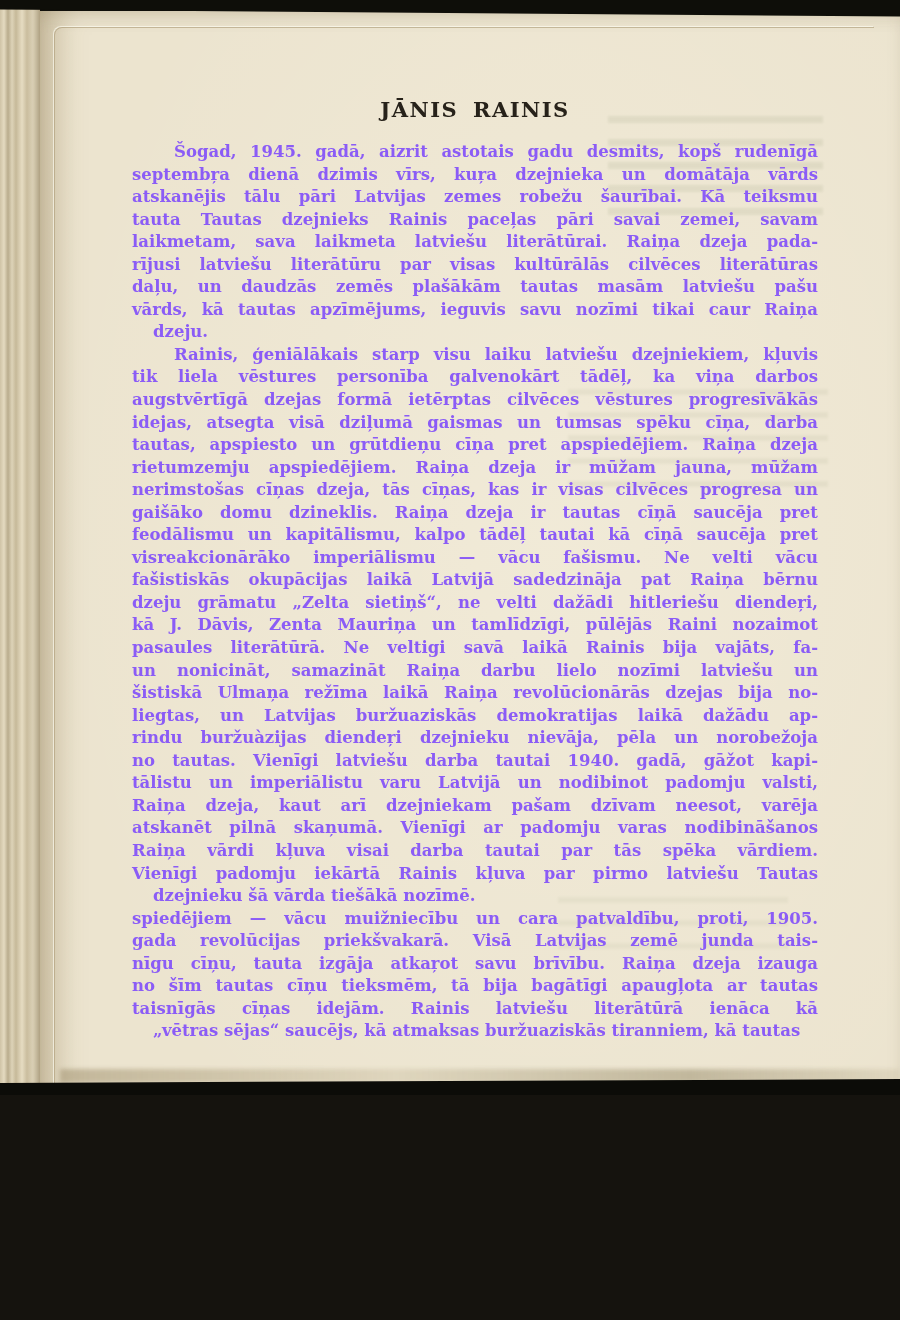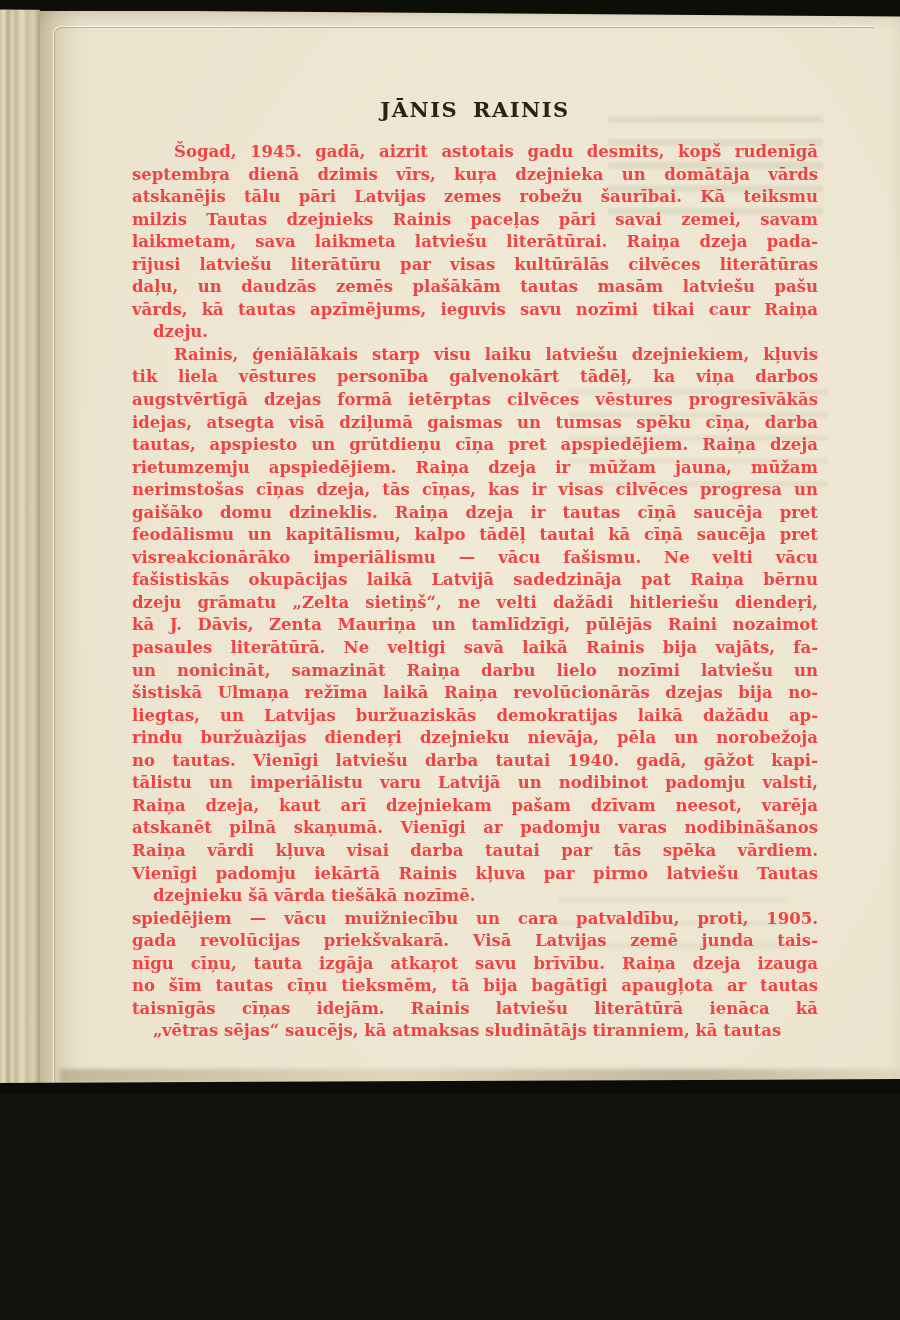--- a/index.html
+++ b/index.html
@@ -59,21 +59,21 @@
   .g3{left:520px;top:880px;width:230px;height:60px;opacity:0.06;
       background:repeating-linear-gradient(180deg,transparent 0 6px,#6d7a52 6px 12px,transparent 12px 23px);}
 
   .title{
     position:absolute;left:132px;top:97px;width:686px;margin:0;
     text-align:center;font-size:21px;font-weight:bold;letter-spacing:1.5px;
     word-spacing:6px;color:#27221a;
   }
   .body{
     position:absolute;left:132px;top:141px;width:686px;
-    font-size:16.5px;font-weight:bold;line-height:22.55px;color:#ef4444;
+    font-size:16.5px;font-weight:bold;line-height:22.55px;color:#8b5cf6;
     text-rendering:optimizeLegibility;
   }
   .para{margin:0;}
   .line{text-align:justify;text-align-last:justify;white-space:normal;}
   .line.first{text-indent:42px;}
   .line.last{text-align-last:left;margin-left:21px;}
   .pagenum{
     position:absolute;left:132px;top:1140px;width:686px;
     font-size:17px;font-weight:bold;color:#29241c;
   }
@@ -89,21 +89,21 @@
     <div class="ghost g3"></div>
   </div>
 
   <h1 class="title">JĀNIS RAINIS</h1>
 
   <div class="body">
       <div class="para">
         <div class="line first">Šogad, 1945. gadā, aizrit astotais gadu desmits, kopš rudenīgā</div>
         <div class="line">septembŗa dienā dzimis vīrs, kuŗa dzejnieka un domātāja vārds</div>
         <div class="line">atskanējis tālu pāri Latvijas zemes robežu šaurībai.  Kā teiksmu</div>
-        <div class="line">milzis Tautas dzejnieks Rainis paceļas pāri savai zemei, savam</div>
+        <div class="line">tauta Tautas dzejnieks Rainis paceļas pāri savai zemei, savam</div>
         <div class="line">laikmetam, sava laikmeta latviešu literātūrai.  Raiņa dzeja pada-</div>
         <div class="line">rījusi latviešu literātūru par visas kultūrālās cilvēces literātūras</div>
         <div class="line">daļu, un daudzās zemēs plašākām tautas masām latviešu pašu</div>
         <div class="line">vārds, kā tautas apzīmējums, ieguvis savu nozīmi tikai caur Raiņa</div>
         <div class="line last">dzeju.</div>
       </div>
       <div class="para">
         <div class="line first">Rainis, ģeniālākais starp visu laiku latviešu dzejniekiem, kļuvis</div>
         <div class="line">tik liela vēstures personība galvenokārt tādēļ, ka viņa darbos</div>
         <div class="line">augstvērtīgā dzejas formā ietērptas cilvēces vēstures progresīvākās</div>
@@ -129,21 +129,21 @@
         <div class="line">Raiņa vārdi kļuva visai darba tautai par tās spēka vārdiem.</div>
         <div class="line">Vienīgi padomju iekārtā Rainis kļuva par pirmo latviešu Tautas</div>
         <div class="line last">dzejnieku šā vārda tiešākā nozīmē.</div>
       </div>
       <div class="para">
         <div class="line">spiedējiem — vācu muižniecību un cara patvaldību, proti, 1905.</div>
         <div class="line">gada revolūcijas priekšvakarā.  Visā Latvijas zemē junda tais-</div>
         <div class="line">nīgu cīņu, tauta izgāja atkaŗot savu brīvību.  Raiņa dzeja izauga</div>
         <div class="line">no šīm tautas cīņu tieksmēm, tā bija bagātīgi apaugļota ar tautas</div>
         <div class="line">taisnīgās cīņas idejām.  Rainis latviešu literātūrā ienāca kā</div>
-        <div class="line last">„vētras sējas“ saucējs, kā atmaksas sludinātājs tiranniem, kā tautas</div>
+        <div class="line last">„vētras sējas“ saucējs, kā atmaksas buržuaziskās tiranniem, kā tautas</div>
       </div>
     </div>
 
   <div class="pagenum">54</div>
 
   <div class="spine"></div>
   <div class="bottom-smear"></div>
   <div class="strip-top"></div>
   <div class="strip-bottom"></div>
 </div>

